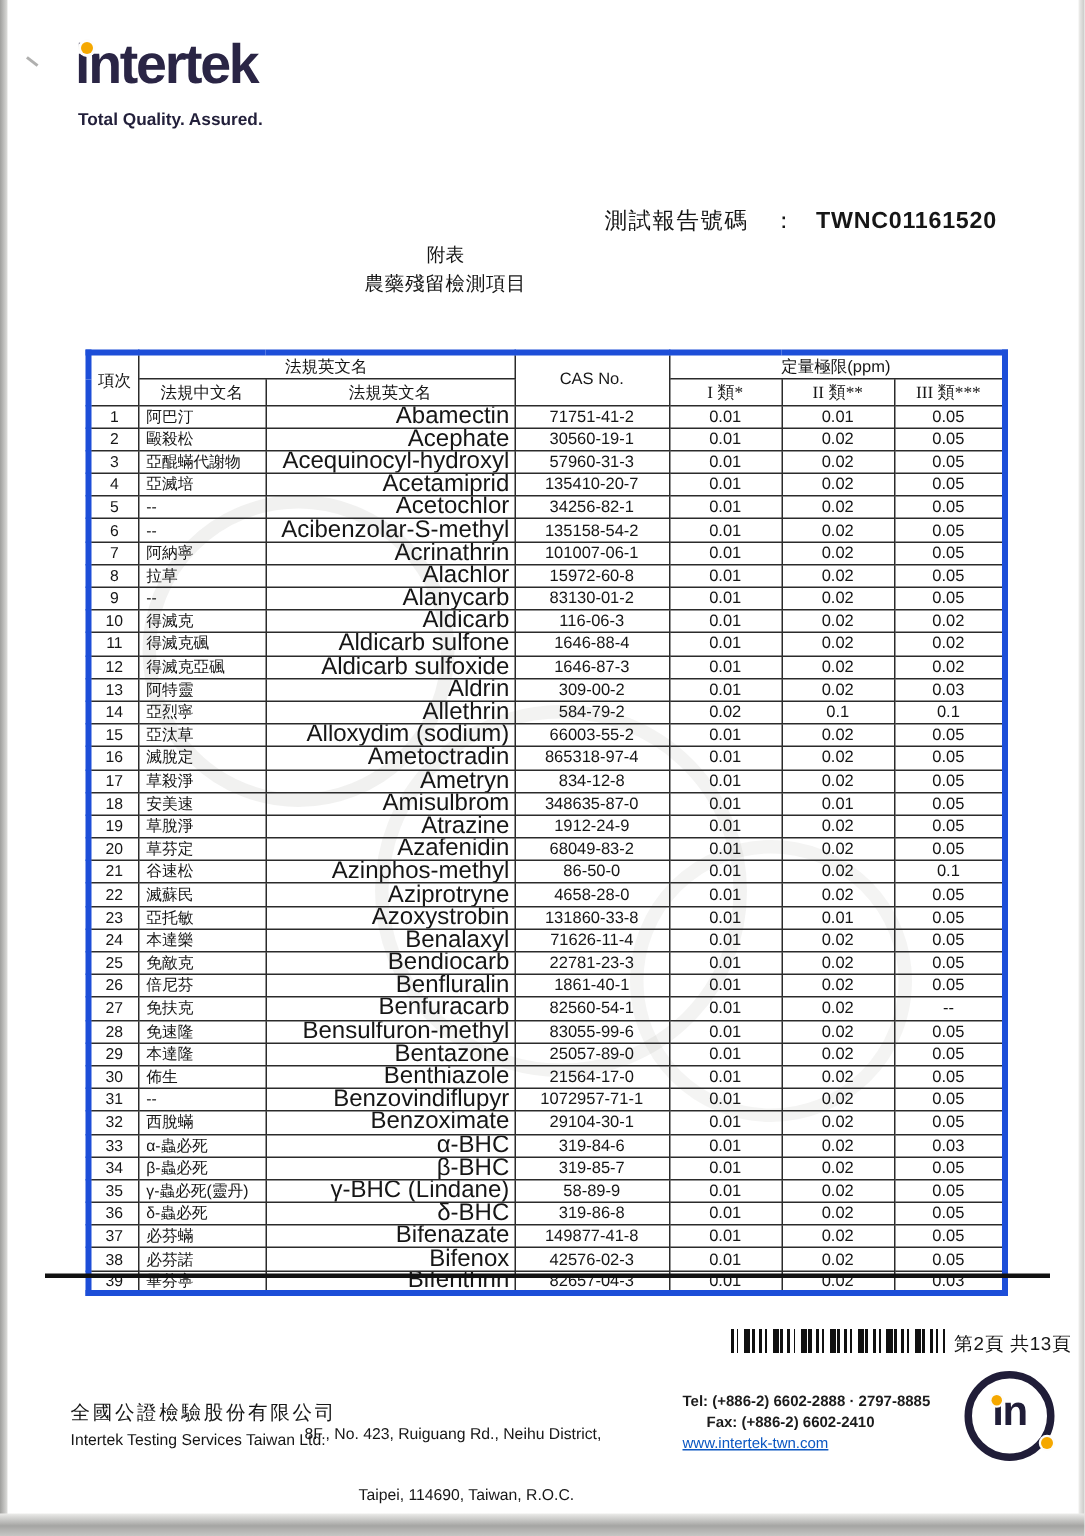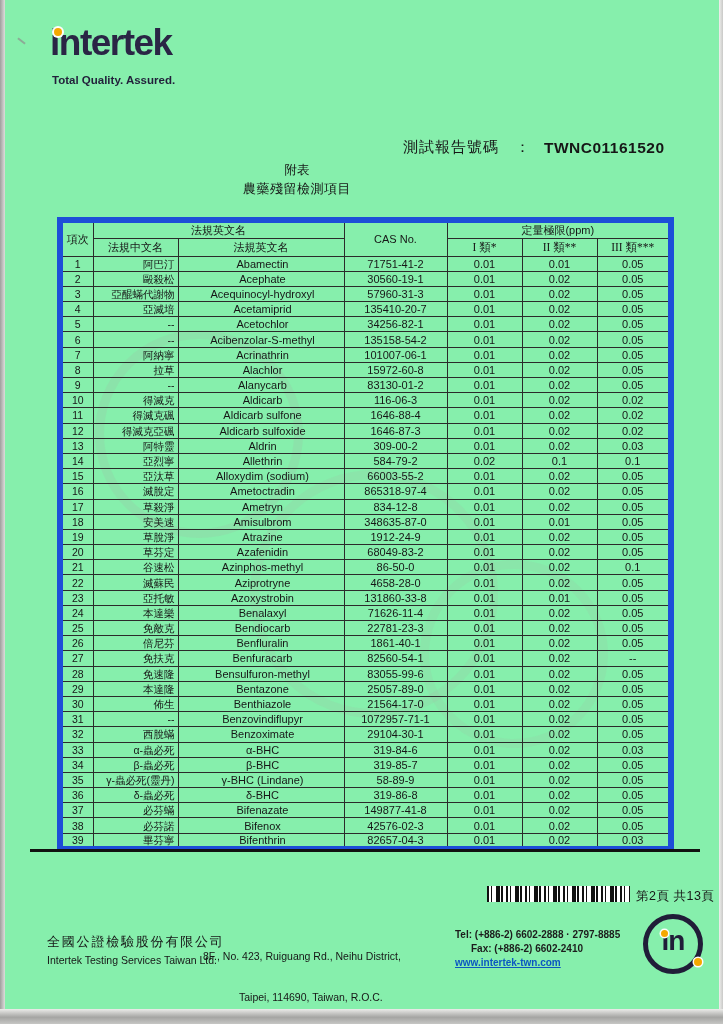--- a/index.html
+++ b/index.html
@@ -5,21 +5,21 @@
   html,body{margin:0;padding:0;}
   body{
     width:723px;height:1024px;
     background:#b9b9b7;
     font-family:"Liberation Sans","DejaVu Sans",sans-serif;
     color:#161616;
     -webkit-font-smoothing:antialiased;
   }
   .page{
     position:relative;width:723px;height:1024px;
-    background:#86efac;overflow:hidden;
+    background:#ffffff;overflow:hidden;
   }
   
   .edge-left{position:absolute;left:0;top:0;width:5px;height:100%;
     background:linear-gradient(90deg,#9f9f9d,#dddddb);}
   .edge-right{position:absolute;right:0;top:0;width:4px;height:100%;
     background:linear-gradient(270deg,#c9c9c7,#efefed);}
   .edge-bottom{position:absolute;left:0;top:1009px;width:100%;height:15px;
     background:linear-gradient(180deg,#ececea 0%,#a5a5a3 55%,#c6c6c4 100%);}
   .pen-mark{position:absolute;left:17px;top:40px;width:9px;height:2px;
     background:#8f8f8d;transform:rotate(38deg);opacity:.7;}
@@ -51,46 +51,46 @@
   
   table.main{
     position:absolute;left:57px;top:217px;width:611px;
     border-collapse:collapse;table-layout:fixed;
     font-size:10.5px;
   }
   table.main th,table.main td{
     border:1px solid #2b2b2b;box-sizing:border-box;
     padding:0 3px;overflow:hidden;white-space:nowrap;
   }
-  table.main{border:6px solid #1d4ed8;}
+  table.main{border:4px solid #1d4ed8;margin-top:16px;}
   table.main thead th{height:17.5px;font-weight:normal;font-size:11px;text-align:center;padding:0 2px;}
   table.main thead th.roman{font-family:"Liberation Serif","DejaVu Serif",serif;font-size:11.5px;}
   table.main tbody td{height:15.2px;line-height:12px;}
   table.main td.c0{text-align:center;}
-  table.main td.c1{text-align:right;padding-left:5px;}
-  table.main td.c2{text-align:center;padding-left:6px;font-size:11px;}
+  table.main td.c1{text-align:left;padding-left:5px;}
+  table.main td.c2{text-align:right;padding-left:6px;font-size:16px;}
   table.main td.c3{text-align:center;font-size:11px;}
   table.main td.c4,table.main td.c5,table.main td.c6{text-align:center;font-size:11px;}
 
   
   .footer-rule{position:absolute;left:30px;top:849px;width:670px;height:3px;background:#111;}
   .barcode{position:absolute;left:487px;top:886px;width:143px;height:16px;
     background:repeating-linear-gradient(90deg,
       #101010 0 2px,#fff 2px 4px,#101010 4px 5px,#fff 5px 9px,
       #101010 9px 13px,#fff 13px 14px,#101010 14px 16px,#fff 16px 19px);}
   .page-indicator{position:absolute;left:636px;top:888px;font-size:12.5px;letter-spacing:.5px;}
 
   .f-company-cn{position:absolute;left:47px;top:933px;font-size:13px;letter-spacing:1.8px;}
   .f-company-en{position:absolute;left:47px;top:954px;font-size:10.5px;font-weight:normal;}
   .f-addr-cn{position:absolute;left:203px;top:931px;font-size:11.5px;}
   .f-addr-en1{position:absolute;left:203px;top:950px;font-size:10.5px;}
   .f-addr-en2{position:absolute;left:203px;top:991px;font-size:10.5px;margin-left:36px;}
   .f-tel{position:absolute;left:455px;top:929px;font-size:10px;font-weight:bold;color:#1c1c1c;}
   .f-fax{position:absolute;left:471px;top:943px;font-size:10px;font-weight:bold;color:#1c1c1c;}
-  .f-web{position:absolute;left:455px;top:957px;font-size:10px;font-weight:bold;
+  .f-web{position:absolute;left:455px;top:957px;font-size:10px;font-weight:normal;
     color:#0b57c2;text-decoration:underline;}
 
   .mark{position:absolute;left:643px;top:914px;width:50px;height:50px;
     border:5px solid #201d38;border-radius:50%;}
   .mark-text{position:absolute;left:0;top:8px;width:50px;text-align:center;
     font-size:28px;font-weight:bold;color:#201d38;letter-spacing:-1px;line-height:1;}
   .mark-idot{position:absolute;left:13px;top:11px;width:7px;height:7px;border-radius:50%;
     background:#f5a800;box-shadow:0 0 0 1.5px #fdfdfc;}
   .mark-ringdot{position:absolute;right:-4px;bottom:3px;width:8px;height:8px;border-radius:50%;
     background:#f5a800;box-shadow:0 0 0 1.5px #fdfdfc;}

